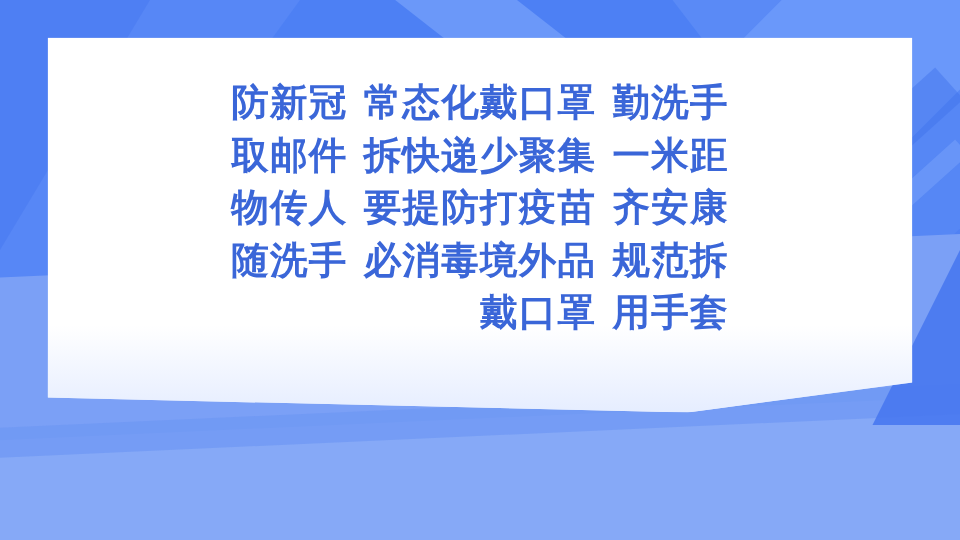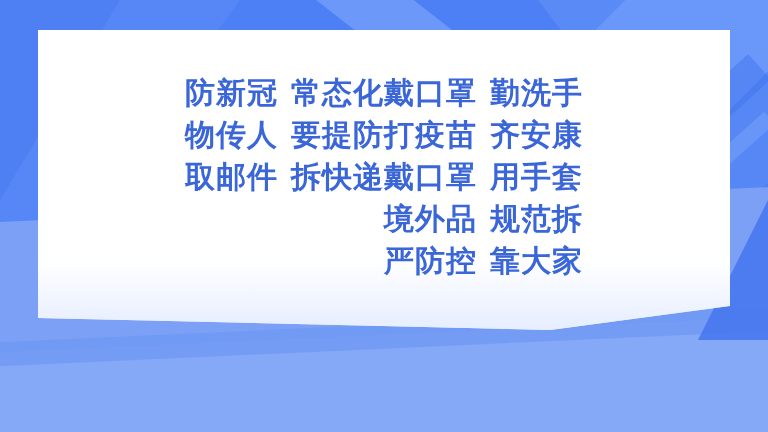--- a/index.html
+++ b/index.html
@@ -89,21 +89,21 @@
   #panel .sheen{
     position:absolute;left:0;right:0;bottom:0;height:70px;
     background:linear-gradient(to bottom,rgba(255,255,255,0) 0%,rgba(225,234,255,.85) 100%);
     pointer-events:none;
   }
 
   
   #slogans{
     position:absolute;left:38px;top:30px;width:692px;height:300px;
     display:flex;justify-content:center;
-    padding-top:44px;box-sizing:border-box;
+    padding-top:34px;box-sizing:border-box;
   }
   .column{display:flex;flex-direction:column;gap:5px;}
   .slogan-line{
     font-family:"DejaVu Sans","Liberation Sans",sans-serif;
     font-weight:bold;
     font-size:30px;
     line-height:37px;
     letter-spacing:1px;
     color:#3a66d8;
     white-space:nowrap;
@@ -138,39 +138,42 @@
     <div class="sheen"></div>
   </div>
 
   <div id="slogans">
 
     <div class="column">
       <div class="slogan-line">
         <span class="phrase">防新冠</span><span class="gap"></span><span class="phrase">常态化</span>
       </div>
       <div class="slogan-line">
+        <span class="phrase">取邮件</span><span class="gap"></span><span class="phrase">拆快递</span>
+      </div>
+      <div class="slogan-line">
         <span class="phrase">物传人</span><span class="gap"></span><span class="phrase">要提防</span>
       </div>
       <div class="slogan-line">
-        <span class="phrase">取邮件</span><span class="gap"></span><span class="phrase">拆快递</span>
+        <span class="phrase">随洗手</span><span class="gap"></span><span class="phrase">必消毒</span>
       </div>
     </div>
 
     <div class="column">
       <div class="slogan-line">
         <span class="phrase">戴口罩</span><span class="gap"></span><span class="phrase">勤洗手</span>
       </div>
       <div class="slogan-line">
-        <span class="phrase">打疫苗</span><span class="gap"></span><span class="phrase">齐安康</span>
+        <span class="phrase">少聚集</span><span class="gap"></span><span class="phrase">一米距</span>
       </div>
       <div class="slogan-line">
-        <span class="phrase">戴口罩</span><span class="gap"></span><span class="phrase">用手套</span>
+        <span class="phrase">打疫苗</span><span class="gap"></span><span class="phrase">齐安康</span>
       </div>
       <div class="slogan-line">
         <span class="phrase">境外品</span><span class="gap"></span><span class="phrase">规范拆</span>
       </div>
       <div class="slogan-line">
-        <span class="phrase">严防控</span><span class="gap"></span><span class="phrase">靠大家</span>
+        <span class="phrase">戴口罩</span><span class="gap"></span><span class="phrase">用手套</span>
       </div>
     </div>
 
   </div>
 </div>
 
 </body></html>

